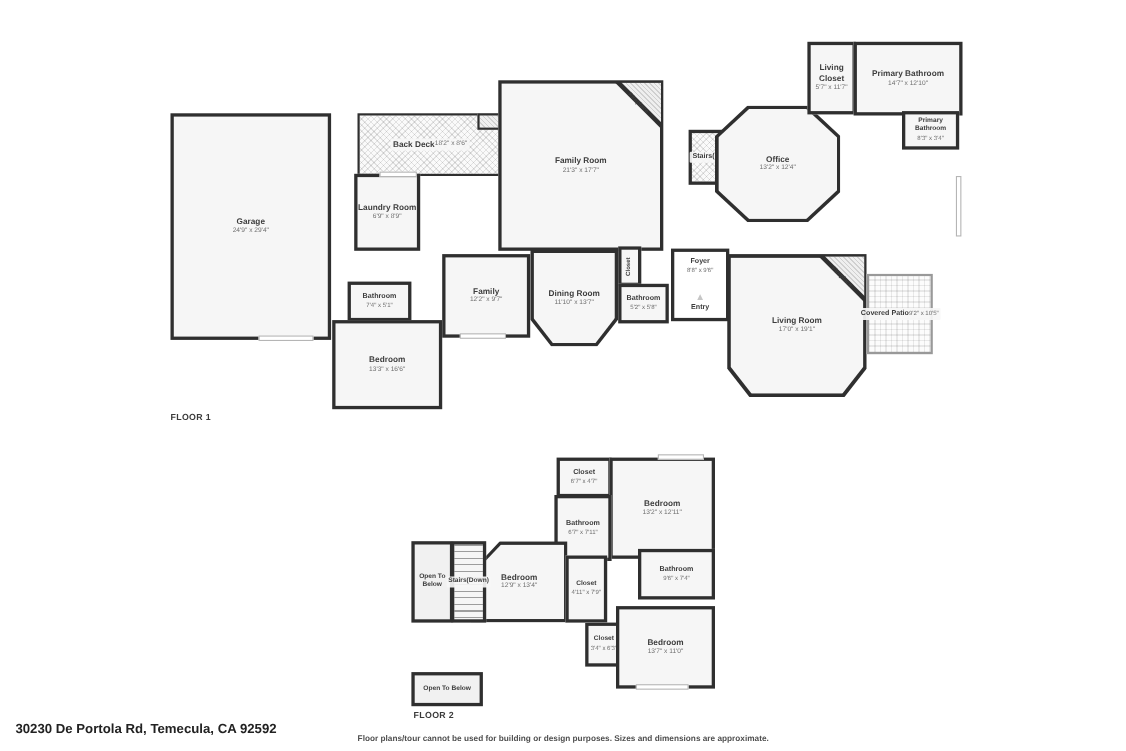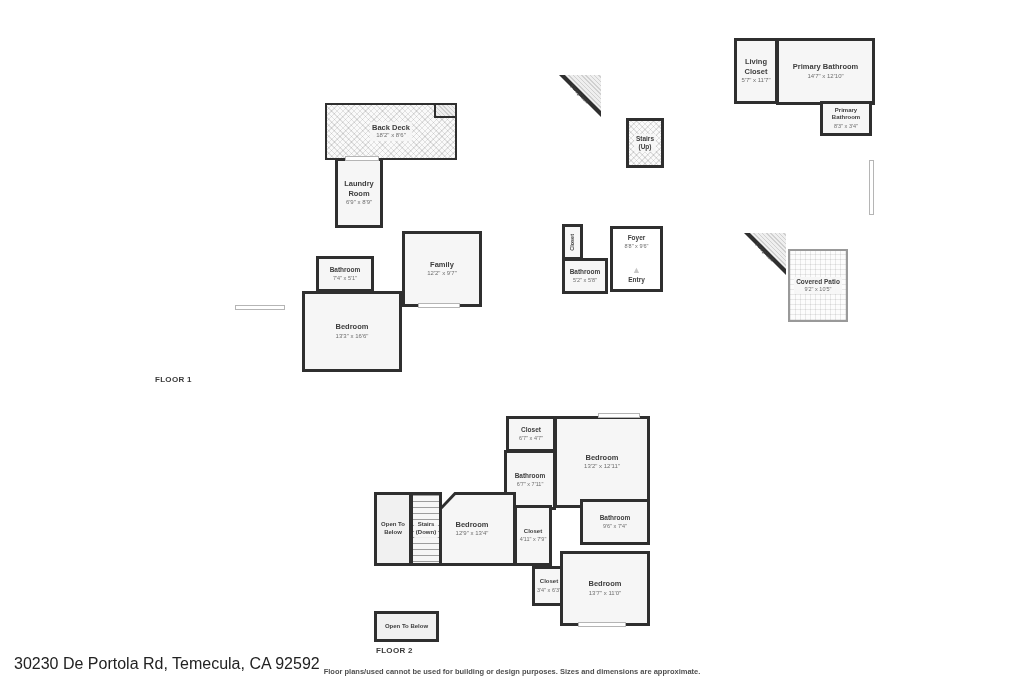--- a/index.html
+++ b/index.html
@@ -4,21 +4,21 @@
 <style>
   html,body{margin:0;padding:0;background:#fff;}
   body{font-family:"Liberation Sans", sans-serif;}
   .canvas{position:relative;width:1024px;height:683px;background:#ffffff;overflow:hidden;}
   .room{position:absolute;box-sizing:border-box;background:#f6f6f6;border:3px solid #2f2f2f;
         display:flex;flex-direction:column;align-items:center;justify-content:center;
         text-align:center;gap:1px;}
   .rname{font-size:7.5px;font-weight:700;color:#3d3d3d;line-height:1.3;white-space:nowrap;}
   .rdims{font-size:6px;font-weight:400;color:#6e6e6e;line-height:1.3;white-space:nowrap;}
   .chip{background:rgba(246,246,246,.92);padding:1px 2px;border-radius:1px;display:flex;
-        flex-direction:column;align-items:center;text-align:right;}
+        flex-direction:row;align-items:center;text-align:right;}
   .hatch{background-color:#fafafa;
         background-image:repeating-linear-gradient(45deg,rgba(0,0,0,.10) 0 1px,transparent 1px 4px),
                          repeating-linear-gradient(-45deg,rgba(0,0,0,.10) 0 1px,transparent 1px 4px);}
   .grid{background-color:#fcfcfc;border:2px solid #999;
         background-image:repeating-linear-gradient(0deg,rgba(0,0,0,.08) 0 1px,transparent 1px 5px),
                          repeating-linear-gradient(90deg,rgba(0,0,0,.08) 0 1px,transparent 1px 5px);}
   .treads{background-image:repeating-linear-gradient(180deg,#9d9d9d 0 1px,transparent 1px 6px);}
   .deckwall{border:2px solid #2f2f2f;}
   
   .shape{position:absolute;}
@@ -34,60 +34,75 @@
   .fpwall{position:absolute;inset:0;background:#2f2f2f;clip-path:polygon(0 0,100% 0,100% 100%);}
   .fpfill{position:absolute;inset:0;clip-path:polygon(14% 0,100% 0,100% 86%);
           background-color:#efefef;
           background-image:repeating-linear-gradient(45deg,rgba(0,0,0,.13) 0 1px,transparent 1px 3px);}
   .fplabel{position:absolute;left:50%;top:46%;transform:translate(-50%,-50%) rotate(45deg);
           font-size:5.5px;font-weight:700;color:#3d3d3d;white-space:nowrap;}
   .vert .rname{writing-mode:vertical-rl;transform:rotate(180deg);font-size:5.5px;}
   .window{position:absolute;background:#ffffff;border:1px solid #b5b5b5;box-sizing:border-box;}
   .floor-label{position:absolute;font-size:8px;font-weight:700;color:#3a3a3a;letter-spacing:.3px;}
   .entry-tri{font-size:9px;color:#c6c6c6;line-height:1;}
-  .address{position:absolute;left:14px;top:655px;font-size:16px;font-weight:400;color:#222;}
+  .address{position:absolute;left:14px;top:655px;font-size:12px;font-weight:700;color:#222;}
   .disclaimer{position:absolute;left:50%;top:667px;transform:translateX(-50%);
           font-size:7.5px;font-weight:700;color:#4f4f4f;white-space:nowrap;}
   .foyer-box{justify-content:space-between;padding:5px 0;background:transparent;border:3px solid #2f2f2f;}
   .lblgrp{display:flex;flex-direction:column;align-items:center;gap:1px;}
 </style>
 </head>
 <body>
 
 <div class="canvas">
 
+  <div class="room" style="left:155px;top:103px;width:146px;height:206px">
+    <span class="rname">Garage</span>
+    <span class="rdims">24'9" x 29'4"</span>
+  </div>
 
   <div class="room hatch deckwall" style="left:325px;top:103px;width:132px;height:57px;border-width:2px">
     <span class="chip">
       <span class="rname">Back Deck</span>
       <span class="rdims">18'2" x 8'6"</span>
     </span>
   </div>
   <div class="fpfill" style="position:absolute;left:434px;top:103px;width:23px;height:15px;clip-path:none;border:2px solid #2f2f2f;box-sizing:border-box"></div>
 
-  <div class="room" style="left:335px;top:158px;width:48px;height:70px">
+  <div class="room" style="left:322px;top:158px;width:60px;height:70px">
     <span class="rname" style="white-space:normal">Laundry Room</span>
     <span class="rdims">6'9" x 8'9"</span>
   </div>
 
 
+  <div class="room" style="left:453px;top:73px;width:150px;height:155px">
+    <span class="rname">Family Room</span>
+    <span class="rdims">21'3" x 17'7"</span>
+  </div>
   <div class="fp" style="left:559px;top:75px;width:42px;height:42px">
     <div class="fpwall"></div>
     <div class="fpfill"></div>
     <span class="fplabel">Fireplace</span>
   </div>
 
   <div class="room hatch" style="left:626px;top:118px;width:38px;height:50px">
     <span class="chip">
       <span class="rname" style="font-size:6.5px">Stairs</span>
       <span class="rname" style="font-size:6.5px">(Up)</span>
     </span>
   </div>
 
 
+  <div class="shape" style="left:650px;top:96px;width:114px;height:106px">
+    <div class="swall oct"></div>
+    <div class="sfill oct">
+      <span class="rname">Office</span>
+      <span class="rdims">13'2" x 12'4"</span>
+    </div>
+  </div>
 
   <div class="room" style="left:734px;top:38px;width:44px;height:66px">
     <span class="rname" style="white-space:normal">Living Closet</span>
     <span class="rdims">5'7" x 11'7"</span>
   </div>
 
   <div class="room" style="left:776px;top:38px;width:99px;height:67px">
     <span class="rname">Primary Bathroom</span>
     <span class="rdims">14'7" x 12'10"</span>
   </div>
@@ -105,20 +120,27 @@
   <div class="room" style="left:302px;top:291px;width:100px;height:81px">
     <span class="rname">Bedroom</span>
     <span class="rdims">13'3" x 16'6"</span>
   </div>
 
   <div class="room" style="left:402px;top:231px;width:80px;height:76px">
     <span class="rname">Family</span>
     <span class="rdims">12'2" x 9'7"</span>
   </div>
 
+  <div class="shape" style="left:482px;top:227px;width:80px;height:88px">
+    <div class="swall bay"></div>
+    <div class="sfill bay">
+      <span class="rname">Dining Room</span>
+      <span class="rdims">11'10" x 13'7"</span>
+    </div>
+  </div>
 
   <div class="room vert" style="left:562px;top:224px;width:21px;height:36px">
     <span class="rname">Closet</span>
   </div>
 
   <div class="room" style="left:562px;top:258px;width:46px;height:36px">
     <span class="rname" style="font-size:6.5px">Bathroom</span>
     <span class="rdims" style="font-size:5.5px">5'2" x 5'8"</span>
   </div>
 
@@ -126,20 +148,27 @@
     <div class="lblgrp">
       <span class="rname" style="font-size:6.5px">Foyer</span>
       <span class="rdims" style="font-size:5.5px">8'8" x 9'6"</span>
     </div>
     <div class="lblgrp">
       <span class="entry-tri">▲</span>
       <span class="rname" style="font-size:6.5px">Entry</span>
     </div>
   </div>
 
+  <div class="shape" style="left:661px;top:231px;width:127px;height:130px">
+    <div class="swall bay2"></div>
+    <div class="sfill bay2">
+      <span class="rname">Living Room</span>
+      <span class="rdims">17'0" x 19'1"</span>
+    </div>
+  </div>
   <div class="fp" style="left:744px;top:233px;width:42px;height:42px">
     <div class="fpwall"></div>
     <div class="fpfill"></div>
     <span class="fplabel">Fireplace</span>
   </div>
 
   <div class="room grid" style="left:788px;top:249px;width:60px;height:73px;border-width:2px">
     <span class="chip">
       <span class="rname" style="font-size:6.5px">Covered Patio</span>
       <span class="rdims" style="font-size:5.5px">9'2" x 10'5"</span>
@@ -210,15 +239,15 @@
   <div class="room" style="left:374px;top:611px;width:65px;height:31px;background:#f1f1f1">
     <span class="rname" style="font-size:6px">Open To Below</span>
   </div>
 
   <div class="window" style="left:598px;top:413px;width:42px;height:5px"></div>
   <div class="window" style="left:578px;top:622px;width:48px;height:5px"></div>
 
   <div class="floor-label" style="left:376px;top:646px">FLOOR 2</div>
 
   <div class="address">30230 De Portola Rd, Temecula, CA 92592</div>
-  <div class="disclaimer">Floor plans/used cannot be used for building or design purposes. Sizes and dimensions are approximate.</div>
+  <div class="disclaimer">Floor plans/tour cannot be used for building or design purposes. Sizes and dimensions are approximate.</div>
 
 </div>
 
 </body></html>

